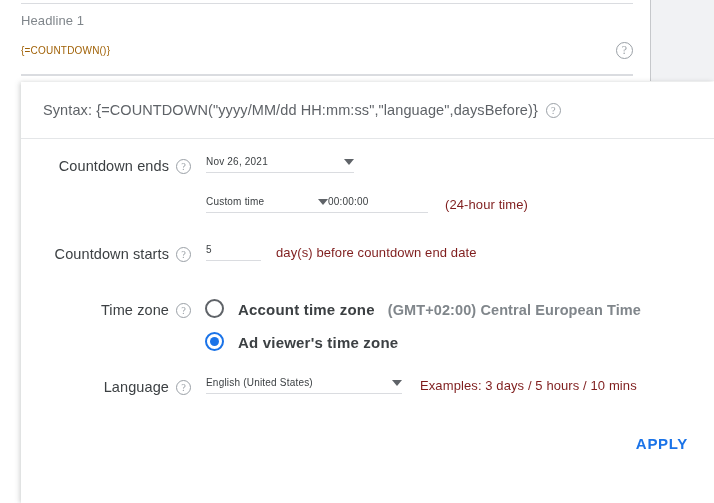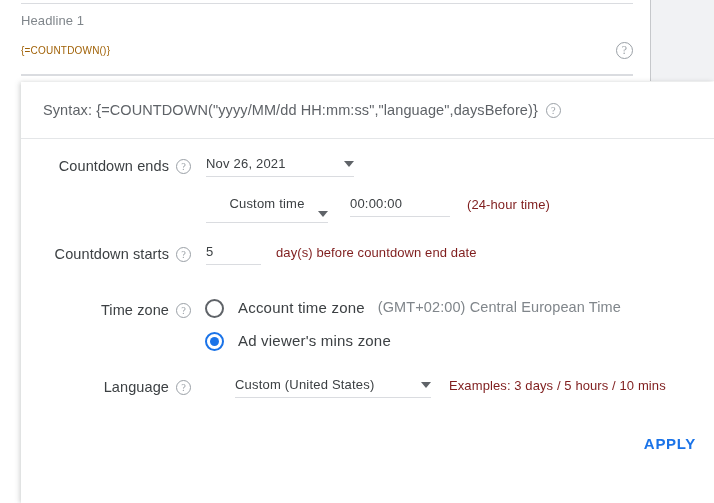--- a/index.html
+++ b/index.html
@@ -164,37 +164,37 @@
 
   
   .field {
     border-bottom: 1px solid #dadce0;
     padding: 2px 0 5px 0;
     display: flex;
     align-items: center;
     box-sizing: border-box;
   }
   .field-text {
-    font-size: 13px;
+    font-size: 10px;
     color: #3c4043;
     letter-spacing: .2px;
     white-space: nowrap;
   }
   .caret {
     margin-left: auto;
     width: 0;
     height: 0;
     border-left: 5px solid transparent;
     border-right: 5px solid transparent;
     border-top: 6px solid #5f6368;
   }
 
   #date-field { width: 148px; margin-left: -4px; }
-  #customtime-field { width: 122px; margin-left: -4px; flex-direction: column; }
-  #time-field { width: 100px; margin-left: 22px; }
+  #customtime-field { width: 122px; margin-left: -4px; }
+  #time-field { width: 100px; }
   #days-field { width: 55px; margin-left: -4px; }
   #language-field { width: 196px; margin-left: -4px; }
 
   .hint {
     font-size: 13px;
     color: #7f1d1d;
     letter-spacing: .1px;
     padding-top: 3px;
     white-space: nowrap;
   }
@@ -205,21 +205,22 @@
   
   .radio-group {
     display: flex;
     flex-direction: column;
     gap: 14px;
     margin-left: -5px;
     padding-top: 1px;
   }
   .radio-line {
     display: flex;
-    align-items: flex-start;
+    align-items: flex-end;
+    font-weight: bold;
   }
   .radio {
     width: 19px;
     height: 19px;
     flex: 0 0 19px;
     border-radius: 50%;
     border: 2px solid #5f6368;
     box-sizing: border-box;
     position: relative;
   }
@@ -248,21 +249,21 @@
     color: #80868b;
     margin-left: 13px;
     letter-spacing: .1px;
     white-space: nowrap;
   }
 
   
   #apply-row {
     display: flex;
     justify-content: flex-end;
-    padding-right: 10px;
+    padding-right: 18px;
     margin-top: 20px;
   }
   #apply-button {
     font-size: 15px;
     font-weight: bold;
     color: #1a73e8;
     letter-spacing: .7px;
     background: none;
     border: none;
     padding: 6px 8px;
@@ -345,35 +346,35 @@
         <div class="radio-group">
 
           <div class="radio-line">
             <span class="radio"></span>
             <span class="radio-label">Account time zone</span>
             <span class="radio-sub">(GMT+02:00) Central European Time</span>
           </div>
 
           <div class="radio-line">
             <span class="radio checked"></span>
-            <span class="radio-label">Ad viewer's mins zone</span>
+            <span class="radio-label">Ad viewer's time zone</span>
           </div>
 
         </div>
       </div>
     </div>
 
-    <div class="form-row" style="margin-top:24px;gap:29px;">
+    <div class="form-row" style="margin-top:24px;">
       <div class="row-label">
         <span class="row-label-text">Language</span>
         <span class="help-icon">?</span>
       </div>
       <div class="row-control">
         <div class="field" id="language-field">
-          <span class="field-text">Custom (United States)</span>
+          <span class="field-text">English (United States)</span>
           <span class="caret"></span>
         </div>
         <span class="hint" id="language-hint">Examples: 3 days / 5 hours / 10 mins</span>
       </div>
     </div>
 
     <div id="apply-row">
       <button id="apply-button">APPLY</button>
     </div>
 

